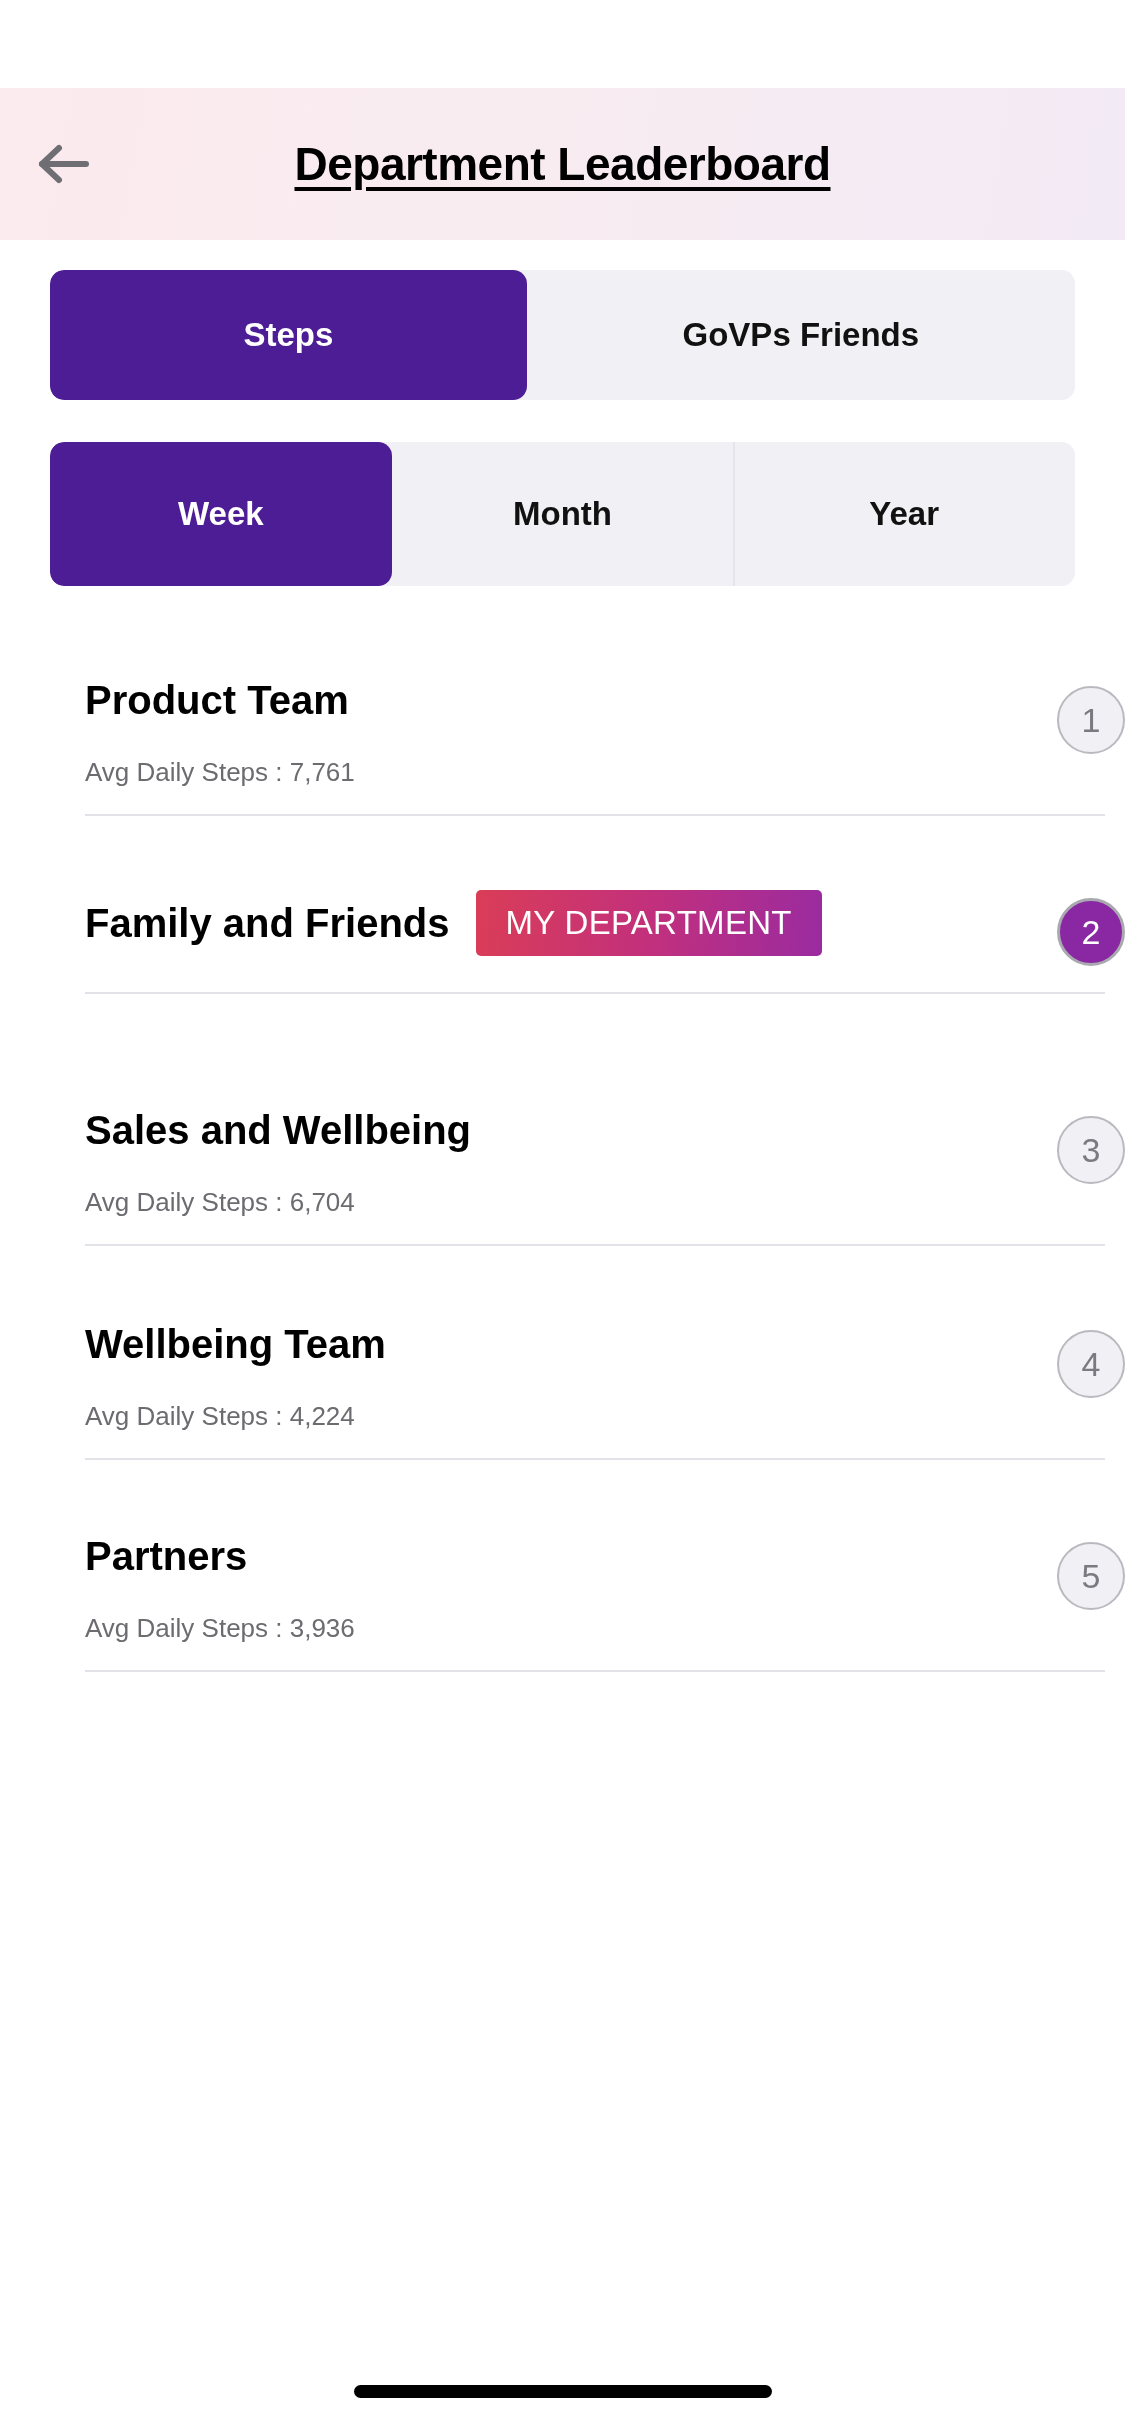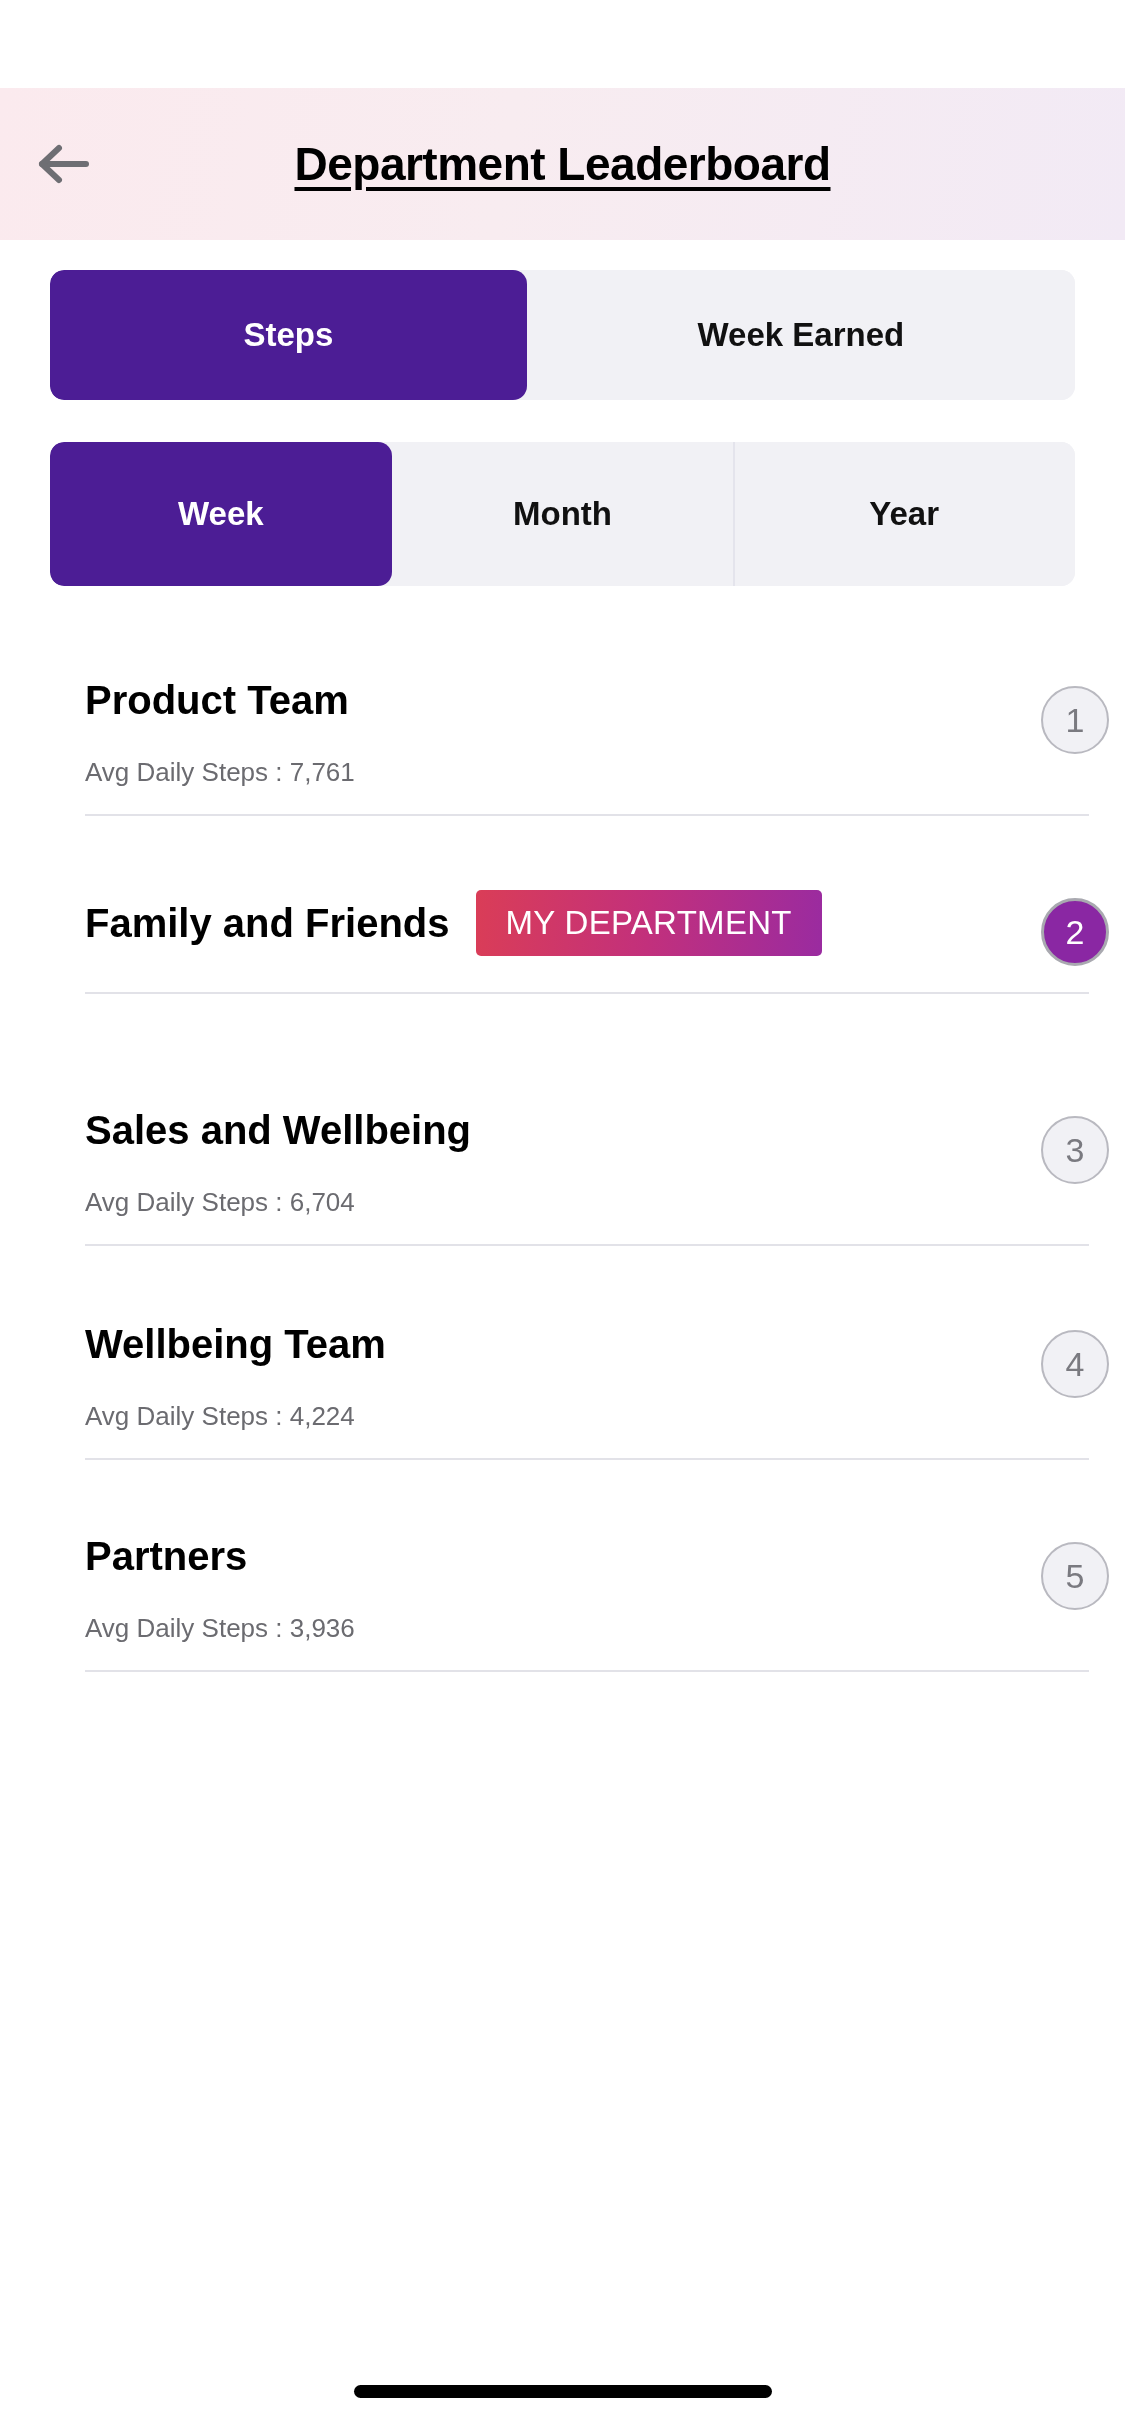--- a/index.html
+++ b/index.html
@@ -83,21 +83,21 @@
     width:2px;
     background:#e4e4ec;
   }
   .seg-period .seg-item.active + .seg-item::before { background:transparent; }
 
   
   .board { margin-top:60px; padding:0 0 0 0; }
   .row {
     position:relative;
     padding:22px 0 0 0;
-    margin:0 36px 0 85px;
+    margin:0 20px 0 85px;
     min-height:220px;
   }
   .row-inner {
     display:flex;
     align-items:flex-start;
     justify-content:space-between;
   }
   .row-left { flex:1; min-width:0; padding-top:10px; }
   .row-title-line { display:flex; align-items:center; gap:26px; }
   .dept-name {
@@ -185,21 +185,21 @@
     </div>
     <div class="header-title">Department Leaderboard</div>
   </div>
 
   <div class="seg-wrap">
     <div class="seg seg-metric">
       <div class="seg-item active">
         <span>Steps</span>
       </div>
       <div class="seg-item">
-        <span>Week Earned</span>
+        <span>GoVPs Friends</span>
       </div>
     </div>
   </div>
 
   <div class="seg-wrap">
     <div class="seg seg-period">
       <div class="seg-item active">
         <span>Week</span>
       </div>
       <div class="seg-item">

